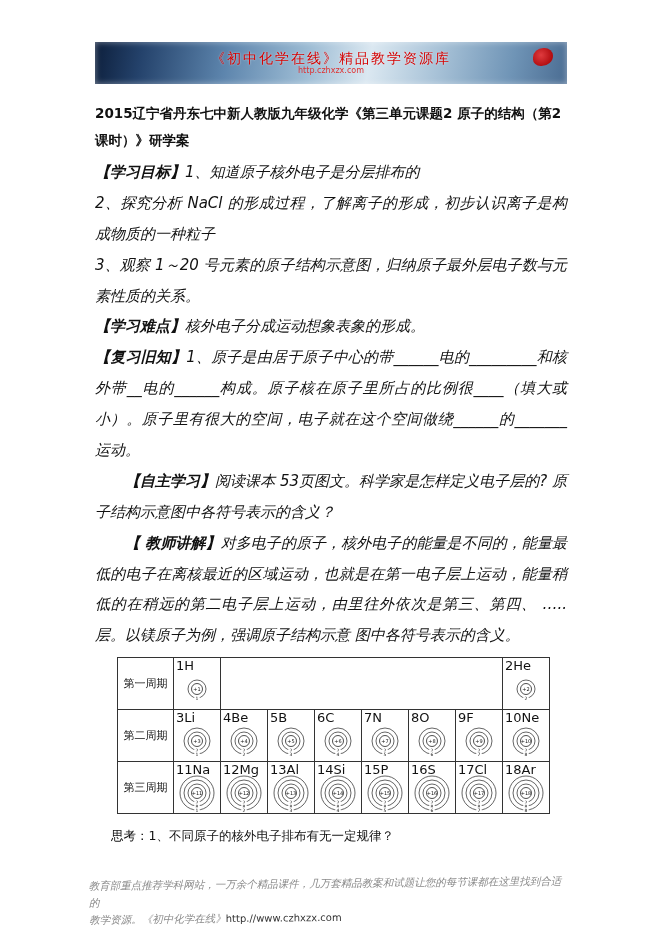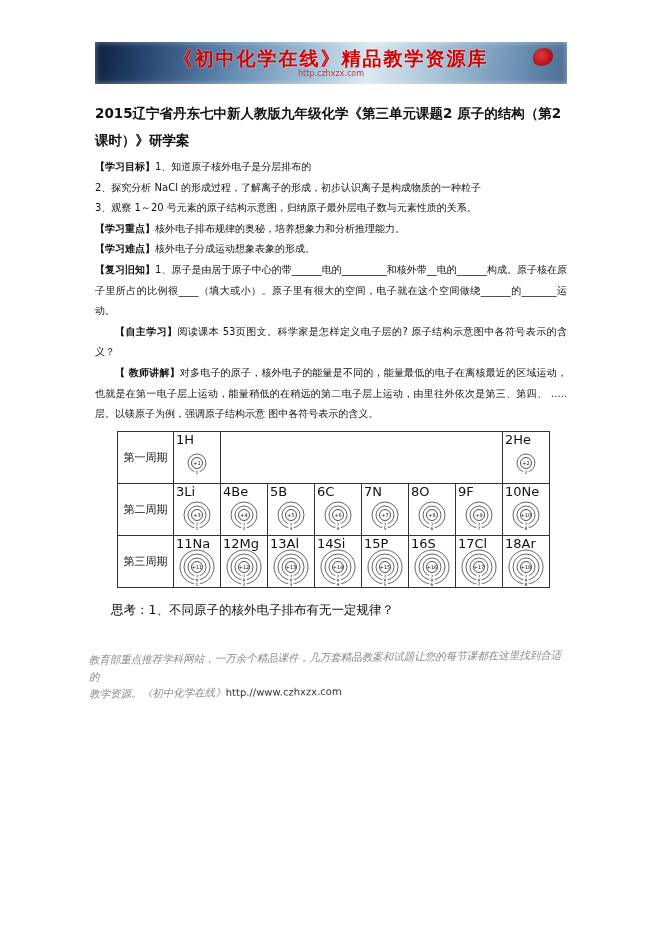--- a/index.html
+++ b/index.html
@@ -13,33 +13,33 @@
   
   .banner {
     position:relative; height:42px; margin-bottom:16px;
     background:
       linear-gradient(100deg, #0d1f3c 0%, #24426b 10%, #5d85ad 28%,
                       #9dbcd4 45%, #dbe8f1 58%, #a9c3d8 72%, #6f94b6 88%, #4a6c92 100%);
     display:flex; flex-direction:column; align-items:center; justify-content:center;
     box-shadow: inset 0 0 6px rgba(255,255,255,.45);
   }
   .banner-title {
-    color:#d40000; font-weight:bold; font-size:19px; letter-spacing:2px;
+    color:#d40000; font-weight:normal; font-size:14px; letter-spacing:2px;
     text-shadow:0 0 2px rgba(255,255,255,.7); line-height:1.1; white-space:nowrap;
   }
   .banner-url { color:#e03030; font-size:8px; line-height:1; margin-top:1px; }
   .seal {
     position:absolute; right:14px; top:6px; width:20px; height:18px;
     background:radial-gradient(circle at 40% 40%, #e33, #b00 70%);
     border-radius:55% 45% 60% 40%; opacity:.9;
   }
 
   
   .doc-title { font-weight:bold; font-size:13.5px; line-height:2.0; margin:0 0 3px 0; }
-  .para { margin:0; font-size:10px; line-height:2.06; text-align:justify; }
+  .para { margin:0; font-size:15px; line-height:2.06; text-align:justify;font-style:italic; }
   .para .sect { font-weight:bold; }
   .para.indent { text-indent:2em; }
 
   
   .atoms-table { border-collapse:collapse; margin:6px 0 0 22px; }
   .atoms-table td { border:1px solid #333; padding:0; }
   .atoms-table td.period {
     width:56px; text-align:center; font-size:11px; font-weight:normal;margin-left:36px;
   }
   .atoms-table td.cell { width:47px; height:52px; position:relative; vertical-align:bottom; text-align:center; }
@@ -66,21 +66,20 @@
 
   <p class="doc-title">2015辽宁省丹东七中新人教版九年级化学《第三单元课题2 原子的结构（第2课时）》研学案</p>
 
   <div id="paragraphs">
   <p class="para"><b class="sect">【学习目标】</b><span>1、知道原子核外电子是分层排布的</span></p>
 
   <p class="para"><b class="sect"></b><span>2、探究分析 NaCl 的形成过程，了解离子的形成，初步认识离子是构成物质的一种粒子</span></p>
 
   <p class="para"><b class="sect"></b><span>3、观察 1～20 号元素的原子结构示意图，归纳原子最外层电子数与元素性质的关系。</span></p>
 
-  <p class="para"><b class="sect">【学习重点】</b><span>核外电子排布规律的奥秘，培养想象力和分析推理能力。</span></p>
 
   <p class="para"><b class="sect">【学习难点】</b><span>核外电子分成运动想象表象的形成。</span></p>
 
   <p class="para"><b class="sect">【复习旧知】</b><span>1、原子是由居于原子中心的带______电的_________和核外带__电的______构成。原子核在原子里所占的比例很____（填大或小）。原子里有很大的空间，电子就在这个空间做绕______的_______运动。</span></p>
 
 
 
   <p class="para indent"><b class="sect">【自主学习】</b><span>阅读课本 53页图文。科学家是怎样定义电子层的? 原子结构示意图中各符号表示的含义？</span></p>
 
   <p class="para indent"><b class="sect">【 教师讲解】</b><span>对多电子的原子，核外电子的能量是不同的，能量最低的电子在离核最近的区域运动，也就是在第一电子层上运动，能量稍低的在稍远的第二电子层上运动，由里往外依次是第三、第四、 …..层。以镁原子为例，强调原子结构示意 图中各符号表示的含义。</span></p>

